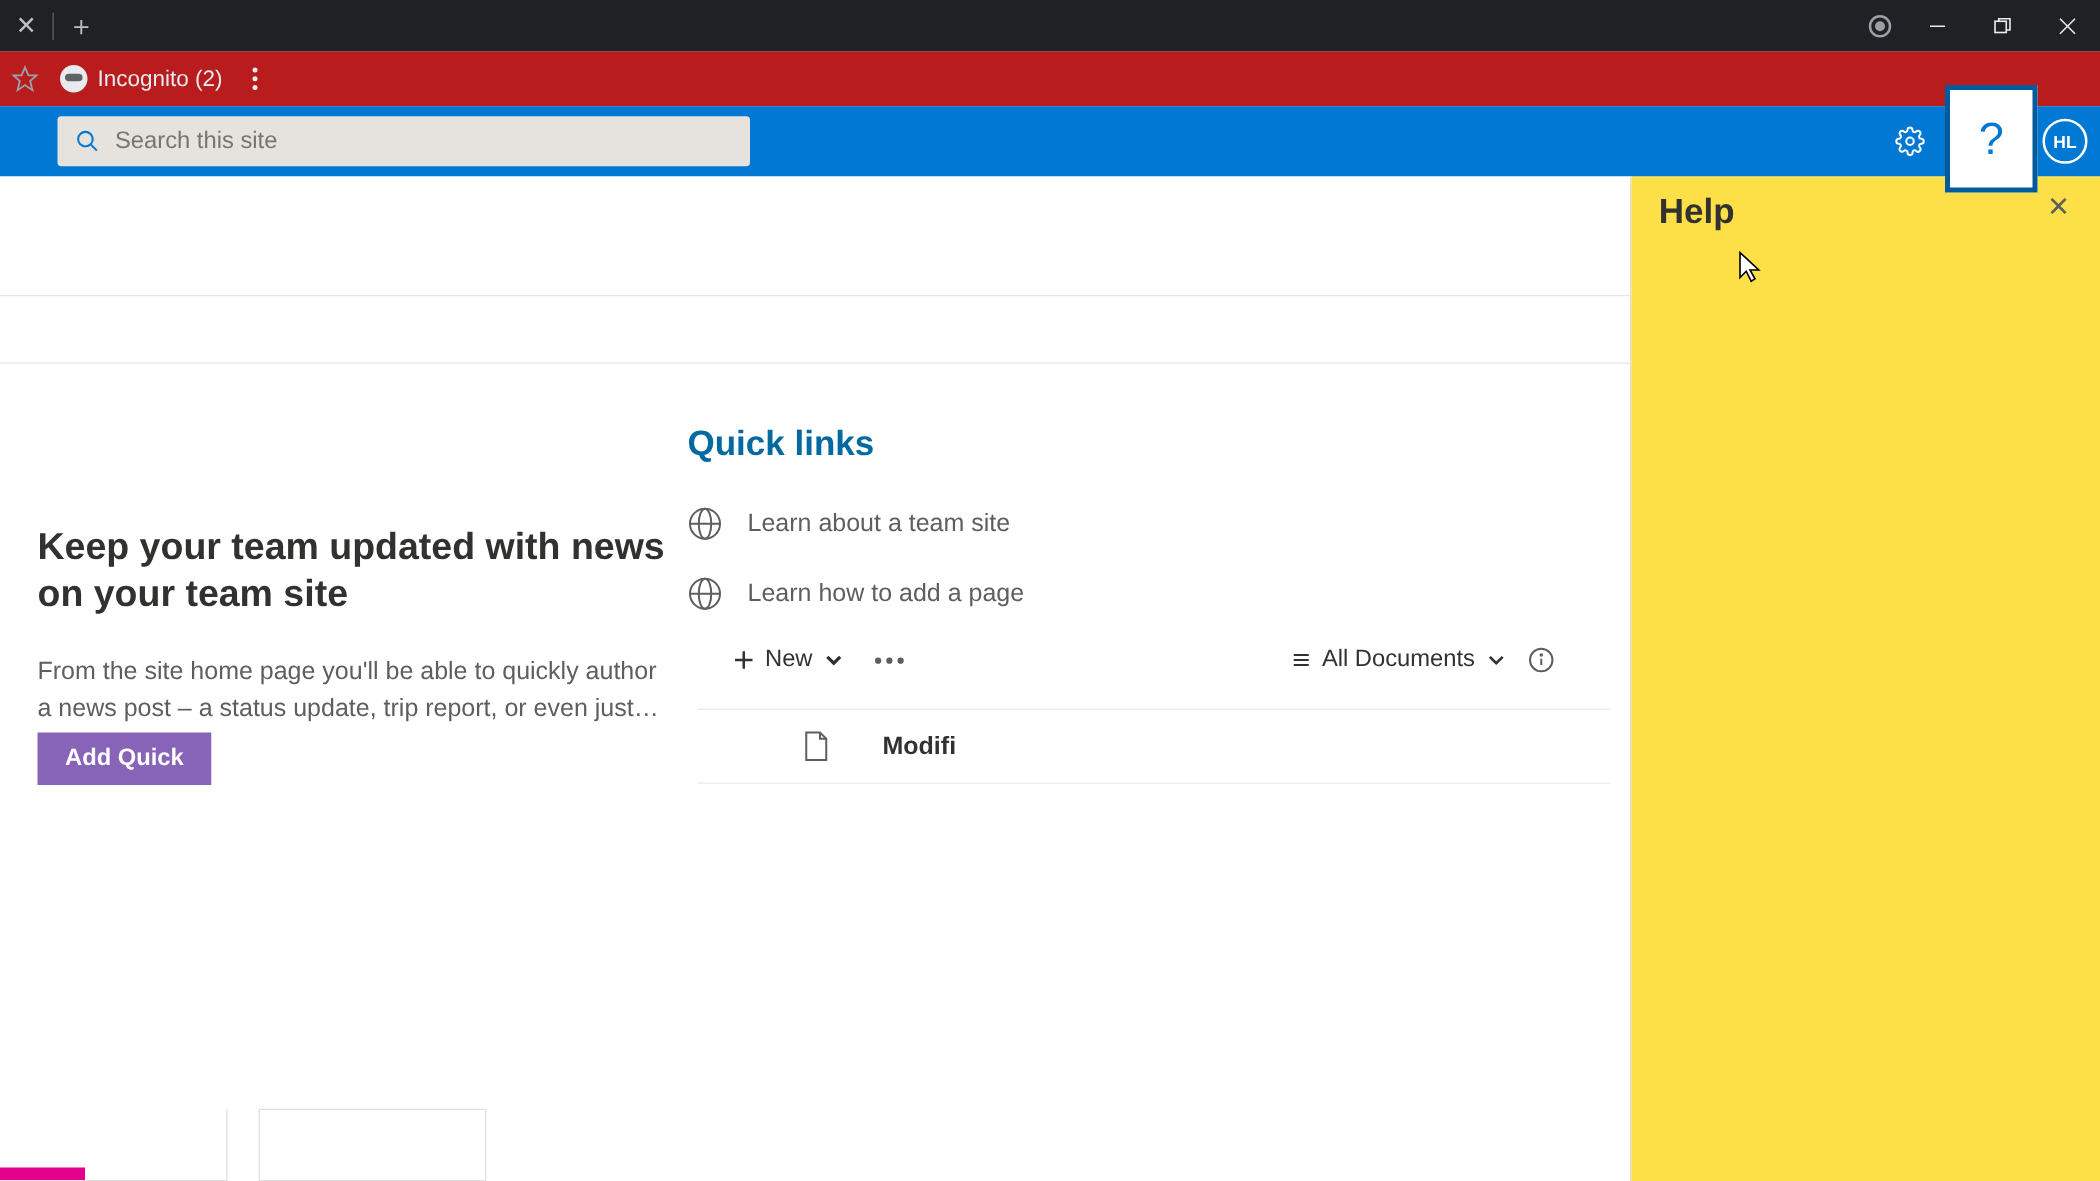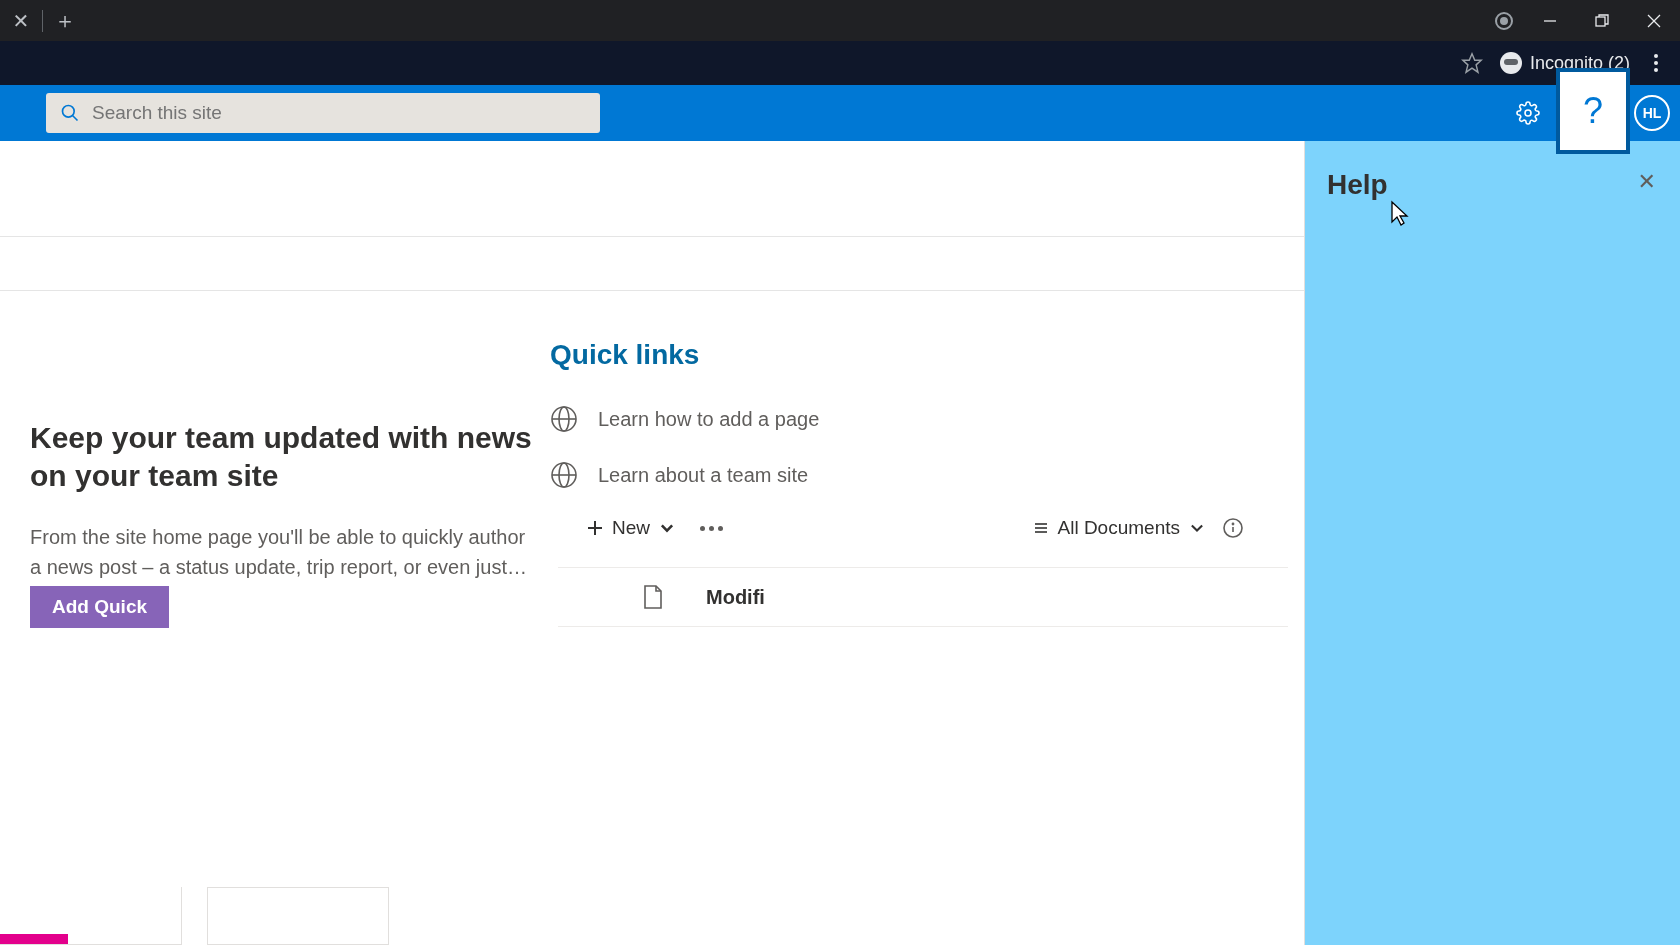--- a/index.html
+++ b/index.html
@@ -11,21 +11,21 @@
   .tab-sep { width: 1px; height: 22px; background: #5f6368; }
   .new-tab { width: 44px; height: 41px; display: flex; align-items: center; justify-content: center; color: #bdc1c6; font-size: 22px; cursor: pointer; }
   .chrome-right { position: absolute; right: 0; top: 0; height: 41px; display: flex; align-items: center; }
   .chrome-shield { width: 40px; height: 40px; display:flex; align-items:center; justify-content:center; }
   .chrome-shield-ico { width:18px; height:18px; border-radius:50%; border:2px solid #9aa0a6; position:relative; }
   .chrome-shield-ico::after { content:''; position:absolute; left:3px; top:3px; width:8px; height:8px; border-radius:50%; background:#9aa0a6; }
   .win-btn { width: 52px; height: 41px; display: flex; align-items: center; justify-content: center; color: #e8eaed; }
   .win-btn svg { width: 14px; height: 14px; stroke: #e8eaed; stroke-width: 1.3; fill: none; }
 
   
-  .addr-strip { height: 44px; background: #0f172a; display: flex; align-items: center; justify-content: flex-end; padding-right: 6px; }
+  .addr-strip { height: 44px; background: #b91c1c; display: flex; align-items: center; padding-right: 6px; }
   .star-ico { width: 40px; height: 40px; display: flex; align-items: center; justify-content: center; }
   .star-ico svg { width: 22px; height: 22px; stroke: #9aa0a6; stroke-width: 1.6; fill: none; }
   .incog-badge { display: flex; align-items: center; gap: 8px; color: #e8eaed; font-size: 18px; margin: 0 8px; }
   .incog-ico { width: 22px; height: 22px; border-radius: 50%; background: #e8eaed; position: relative; }
   .incog-ico::after { content:''; position:absolute; left:4px; top:7px; width:14px; height:6px; border-radius:3px; background:#5f6368; }
   .menu-ico { width: 36px; display:flex; align-items:center; justify-content:center; color:#e8eaed; }
   .dots { display:flex; flex-direction:column; gap:3px; }
   .dots span { width:4px; height:4px; border-radius:50%; background:#e8eaed; }
 
   
@@ -79,21 +79,21 @@
   .hdr-name { font-size:20px; color:#323130; font-weight:600; display:flex; align-items:center; gap:8px; flex:1; }
   .hdr-name svg { width:14px; height:14px; stroke:#605e5c; stroke-width:2; fill:none; }
   .hdr-mod { font-size:20px; color:#323130; font-weight:600; }
 
   .news-cards { position:absolute; left:0; bottom:0; display:flex; gap:25px; }
   .news-card { width: 182px; height: 58px; border:1px solid #e1dfdd; background:#fff; position:relative; }
   .news-card.first { border-left:none; border-top:none; }
   .pink-strip { position:absolute; left:0; bottom:0; width:68px; height:10px; background:#e3008c; }
 
   
-  .help-panel { width: 375px; background:#7dd3fc; padding: 28px 24px 0 22px; }
+  .help-panel { width: 375px; background:#fde047; padding: 12px 24px 0 22px; }
   .help-hdr { display:flex; justify-content:space-between; align-items:flex-start; }
   .help-title { font-size:28px; font-weight:600; color:#323130; }
   .help-close { font-size:22px; color:#605e5c; cursor:pointer; background:none; border:none; }
 </style>
 </head>
 <body>
 
 <div class="browser-chrome">
   <div class="tab-close">✕</div>
   <div class="tab-sep"></div>
@@ -183,31 +183,31 @@
       <div class="right-col">
         <h2 class="quick-h">Quick links</h2>
         <div class="qlink">
           <span class="qlink-ico">
             <svg viewBox="0 0 28 28">
                 <circle cx="14" cy="14" r="12"></circle>
                 <ellipse cx="14" cy="14" rx="5" ry="12"></ellipse>
                 <line x1="2" y1="14" x2="26" y2="14"></line>
               </svg>
           </span>
-          <span class="qlink-text">Learn how to add a page</span>
+          <span class="qlink-text">Learn about a team site</span>
         </div>
         <div class="qlink">
           <span class="qlink-ico">
             <svg viewBox="0 0 28 28">
                 <circle cx="14" cy="14" r="12"></circle>
                 <ellipse cx="14" cy="14" rx="5" ry="12"></ellipse>
                 <line x1="2" y1="14" x2="26" y2="14"></line>
               </svg>
           </span>
-          <span class="qlink-text">Learn about a team site</span>
+          <span class="qlink-text">Learn how to add a page</span>
         </div>
 
 
         <div class="docs-toolbar">
           <div class="tb-left">
             <div class="tb-item plus-ico">
               <svg viewBox="0 0 18 18">
                   <line x1="9" y1="2" x2="9" y2="16"></line>
                   <line x1="2" y1="9" x2="16" y2="9"></line>
                 </svg>

